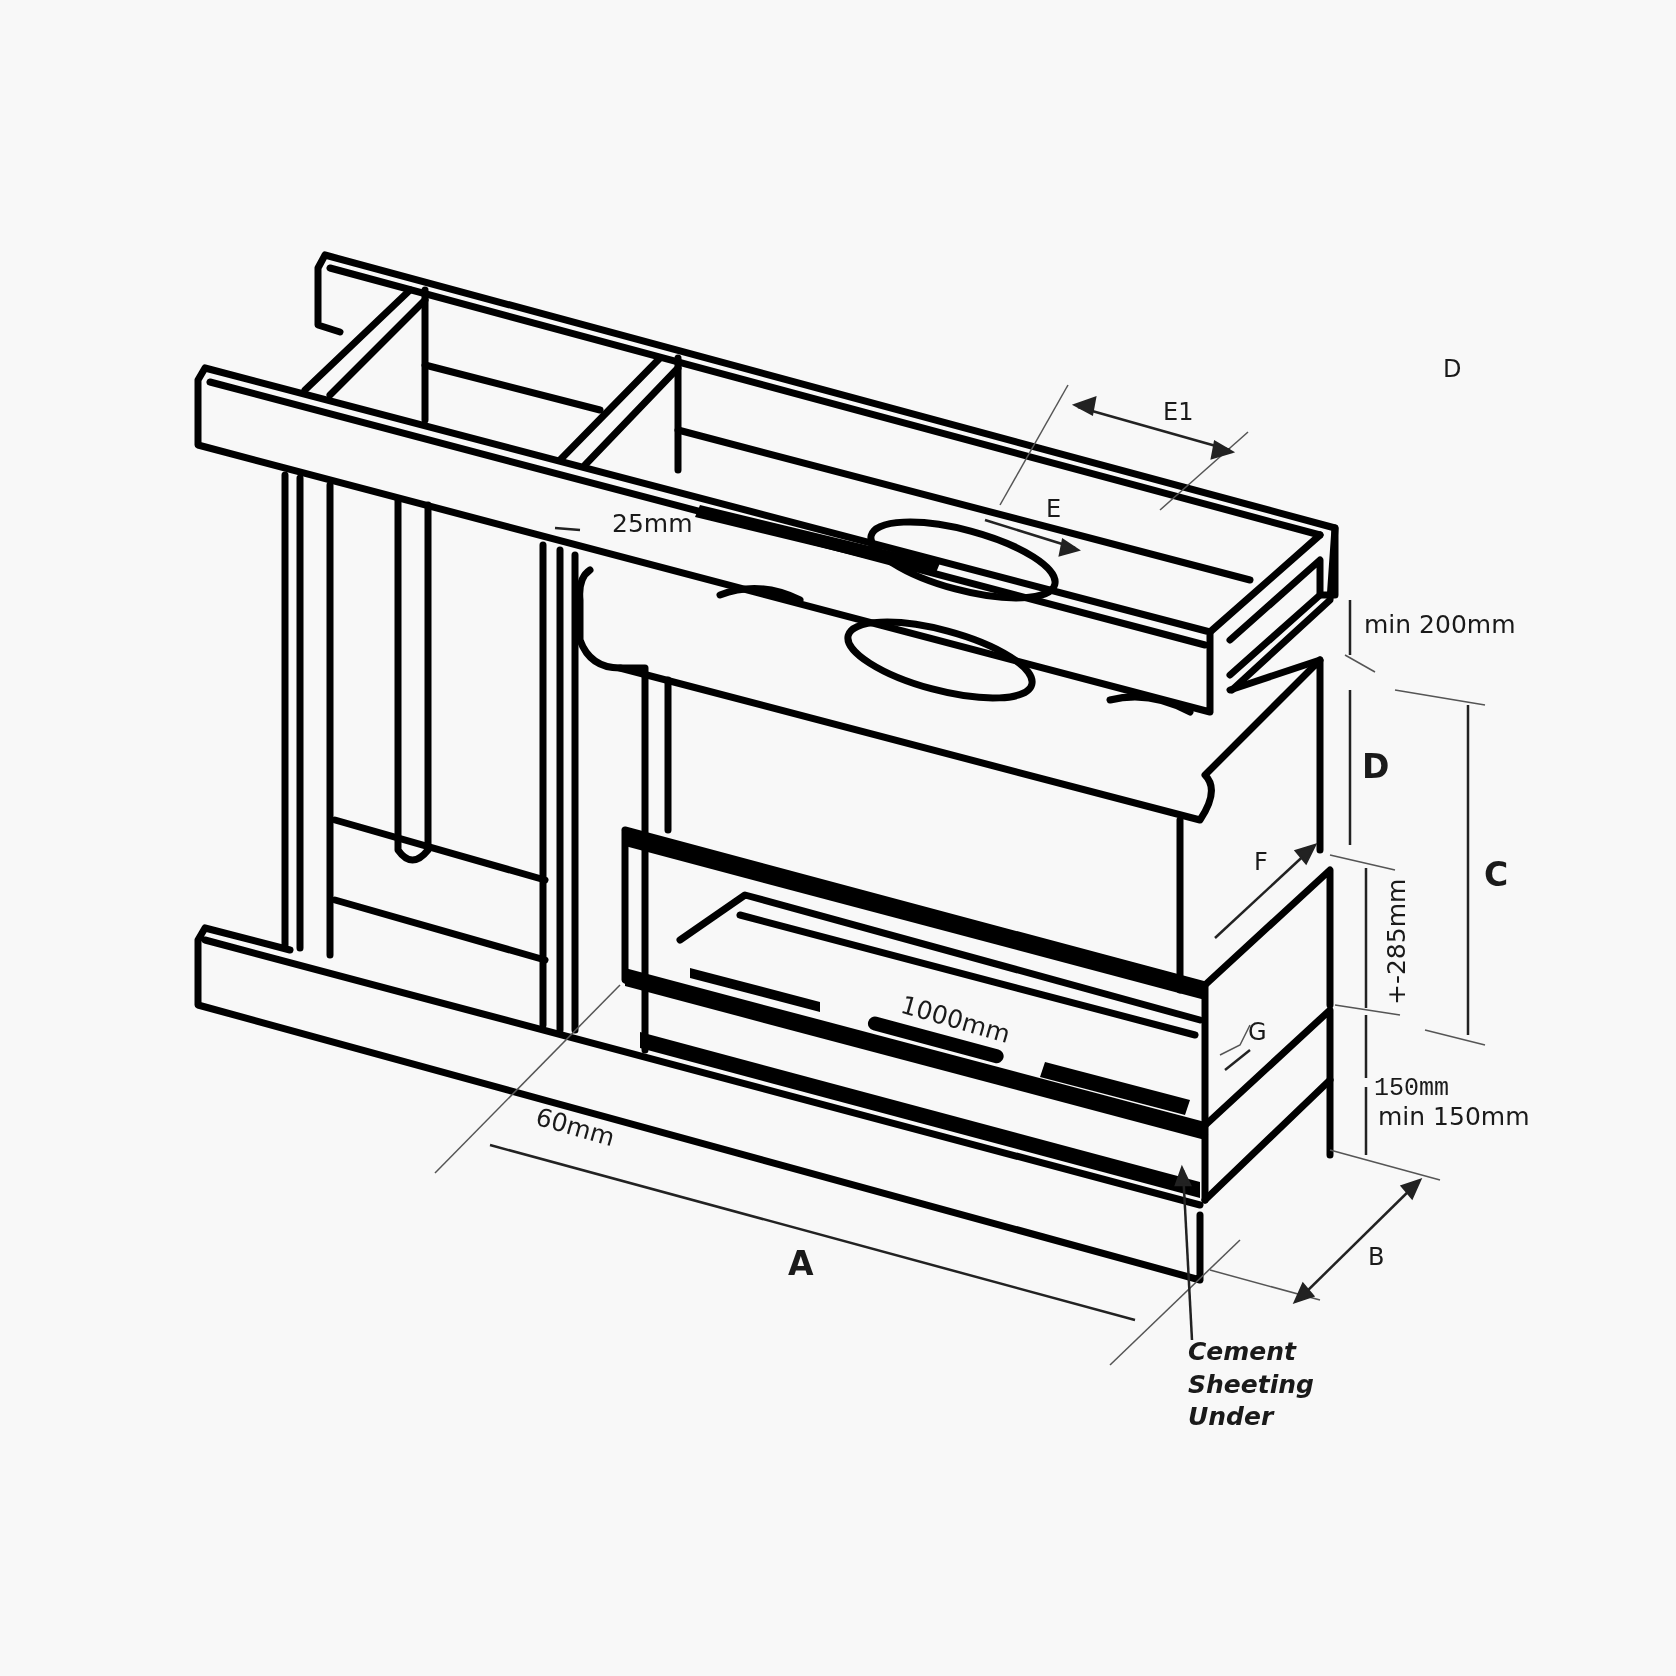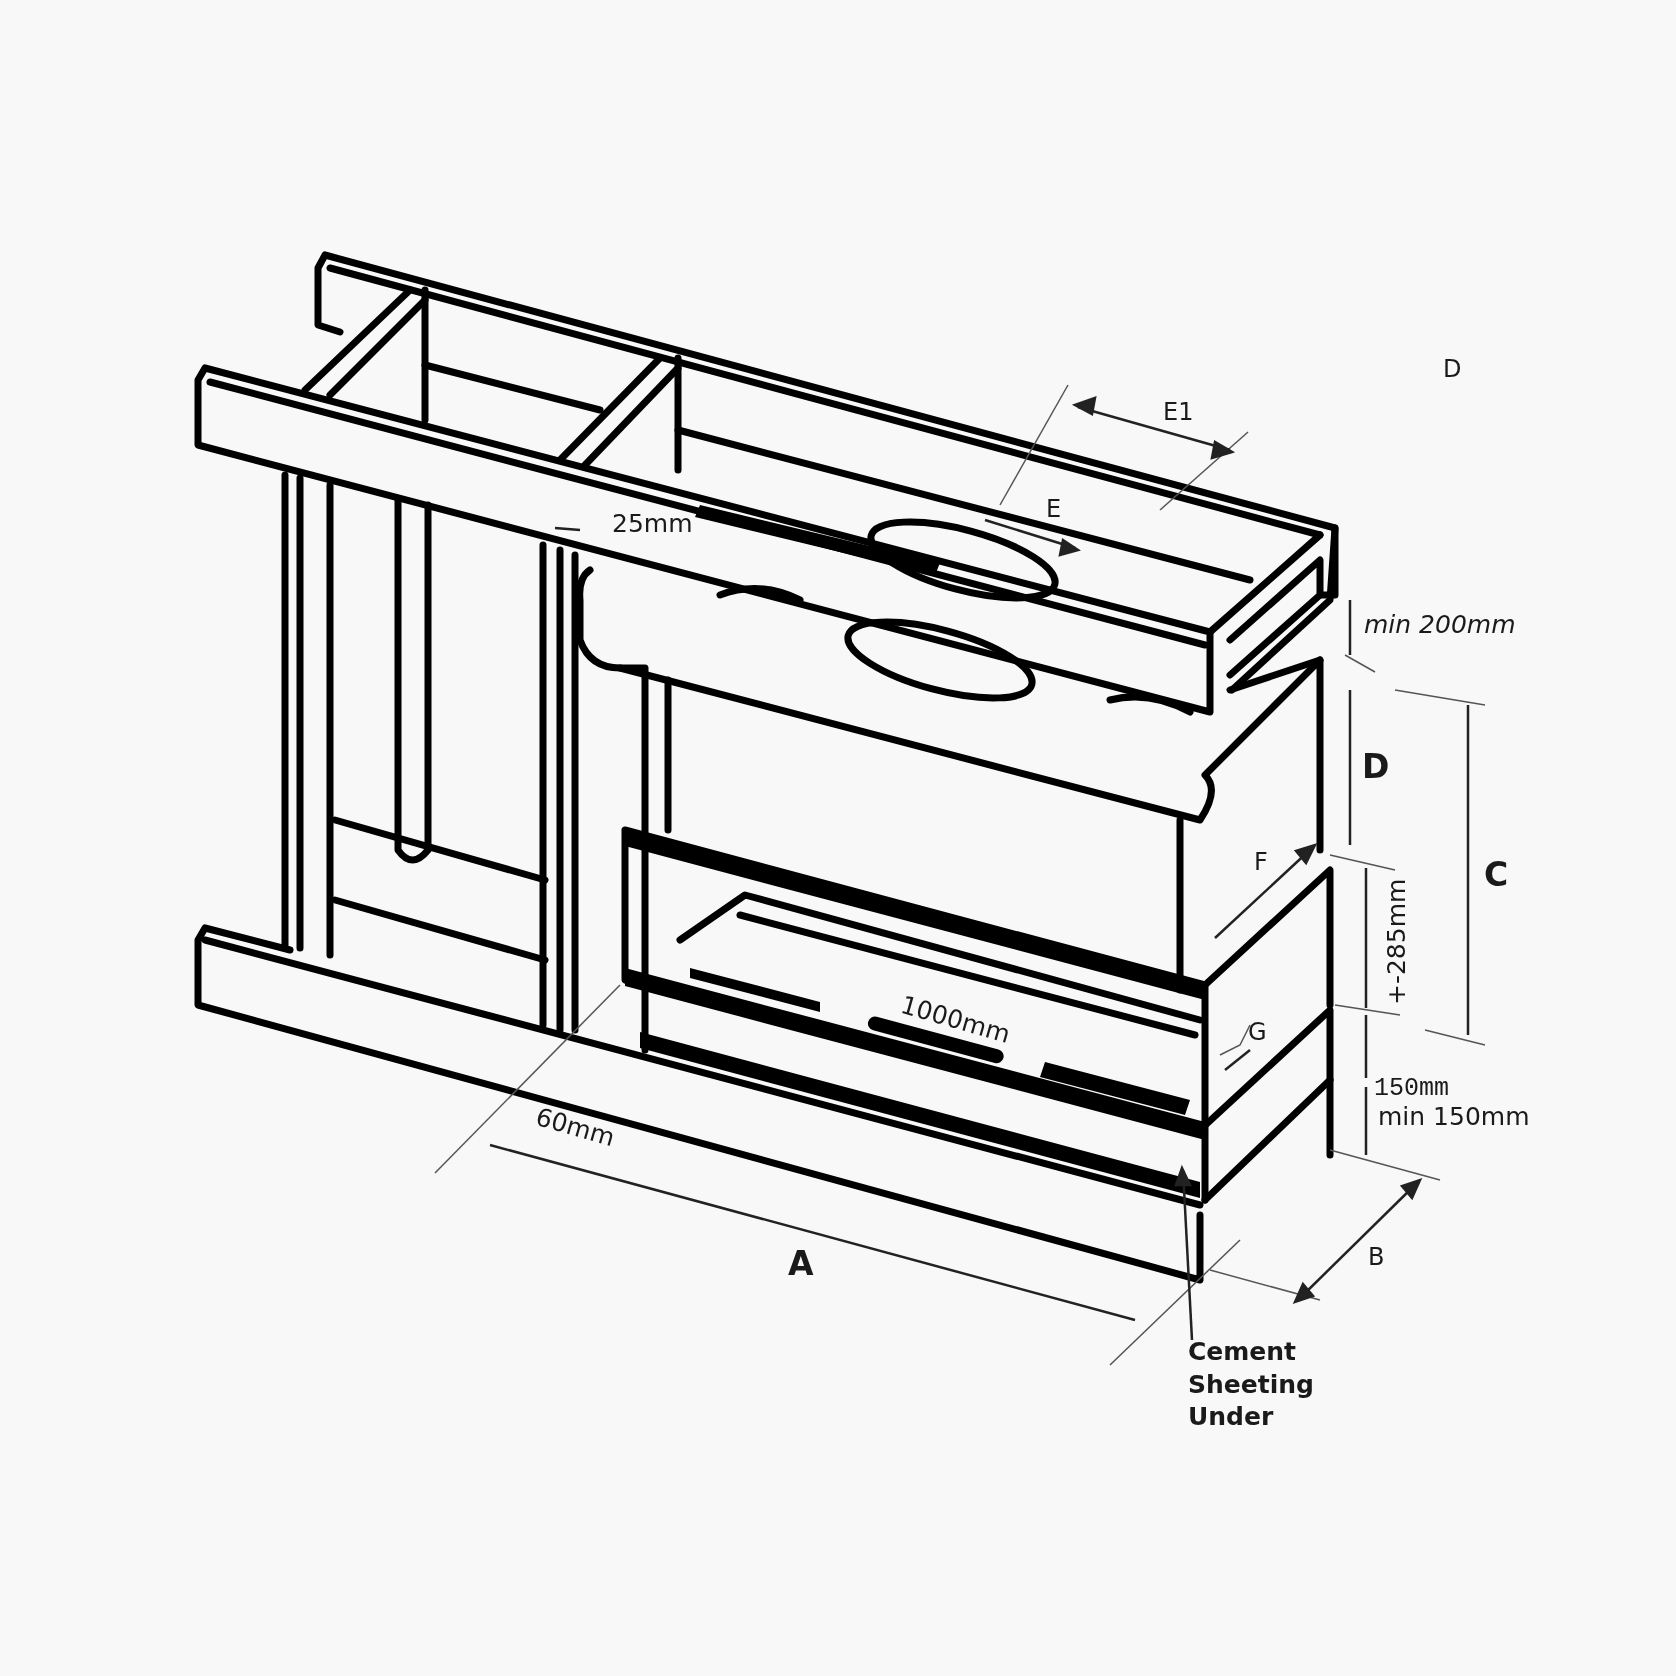--- a/index.html
+++ b/index.html
@@ -3,21 +3,21 @@
 <meta charset="utf-8">
 <style>
   html, body { margin:0; padding:0; background:#f8f8f8; }
   body { width:1676px; height:1676px; overflow:hidden; font-family:"DejaVu Sans", sans-serif; }
   #stage { position:relative; width:1676px; height:1676px; background:#f8f8f8; }
   svg { position:absolute; left:0; top:0; }
   .lbl { position:absolute; color:#1a1a1a; font-family:"DejaVu Sans", sans-serif; white-space:nowrap; line-height:1; }
   .lbl-sm { font-size:24px; }
   .lbl-md { font-size:25px; }
   .lbl-big { font-size:33px; font-weight:bold; }
-  .lbl-bold { font-size:25px; font-weight:bold; line-height:1.3; }
+  .lbl-bold { font-size:25px; font-weight:bold; line-height:1.3;font-style:italic; }
   .rot-285 { transform-origin:left top; transform:rotate(-90deg); }
   .rot-1000 { transform-origin:left top; transform:rotate(16deg); }
   .rot-60 { transform-origin:left top; transform:rotate(16deg); }
 </style>
 </head>
 <body>
 
 <div id="stage">
   <svg width="1676" height="1676" viewBox="0 0 1676 1676">
     <g fill="none" stroke="#000" stroke-width="7" stroke-linejoin="round" stroke-linecap="round">
@@ -112,21 +112,21 @@
       <line x1="1183" y1="1170" x2="1192" y2="1340"></line>
       <polygon points="1182,1168 1190,1185 1176,1185"></polygon>
       <line x1="555" y1="528" x2="580" y2="530"></line>
     </g>
   </svg>
 
   <div class="lbl lbl-sm" style="left:1443px;top:357px;">D</div>
   <div class="lbl lbl-sm" style="left:1163px;top:400px;">E1</div>
   <div class="lbl lbl-sm" style="left:1046px;top:497px;">E</div>
   <div class="lbl lbl-md" style="left:612px;top:511px;">25mm</div>
-  <div class="lbl lbl-md" style="left:1364px;top:612px;font-style:italic;">min 200mm</div>
+  <div class="lbl lbl-md" style="left:1364px;top:612px;">min 200mm</div>
   <div class="lbl lbl-big" style="left:1362px;top:750px;">D</div>
   <div class="lbl lbl-big" style="left:1484px;top:858px;">C</div>
   <div class="lbl lbl-sm" style="left:1254px;top:850px;">F</div>
   <div class="lbl lbl-md rot-285" style="left:1384px;top:1005px;">+-285mm</div>
   <div class="lbl lbl-sm" style="left:1248px;top:1020px;">G</div>
   <div class="lbl lbl-md" style="left:1374px;top:1076px;font-family:Liberation Mono, monospace;">150mm</div>
   <div class="lbl lbl-md" style="left:1378px;top:1104px;">min 150mm</div>
   <div class="lbl lbl-md rot-1000" style="left:905px;top:992px;">1000mm</div>
   <div class="lbl lbl-md rot-60" style="left:540px;top:1104px;">60mm</div>
   <div class="lbl lbl-big" style="left:788px;top:1247px;">A</div>

